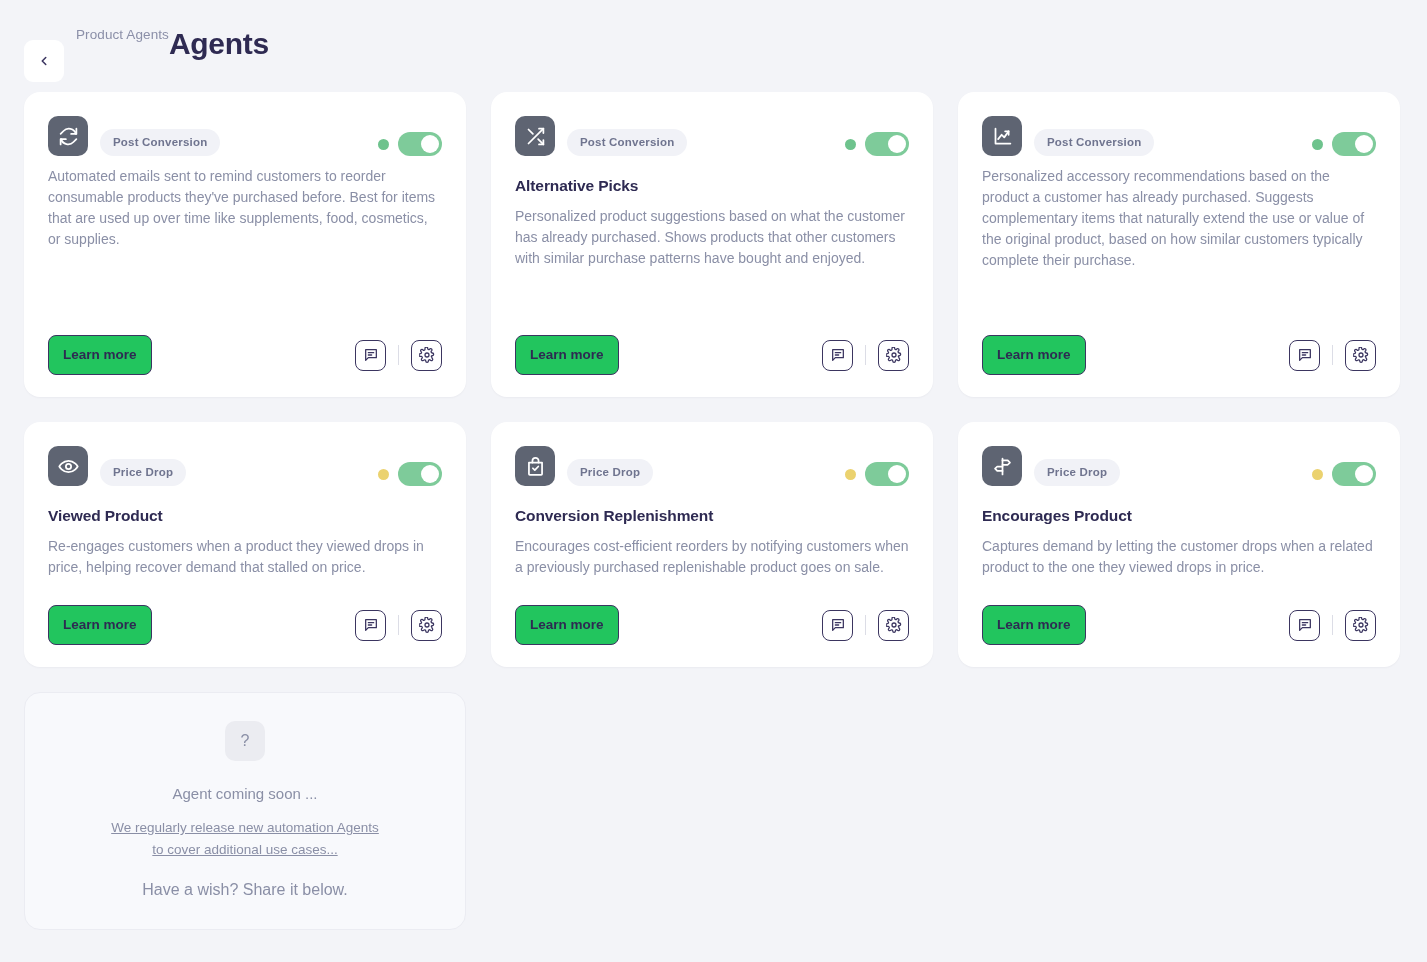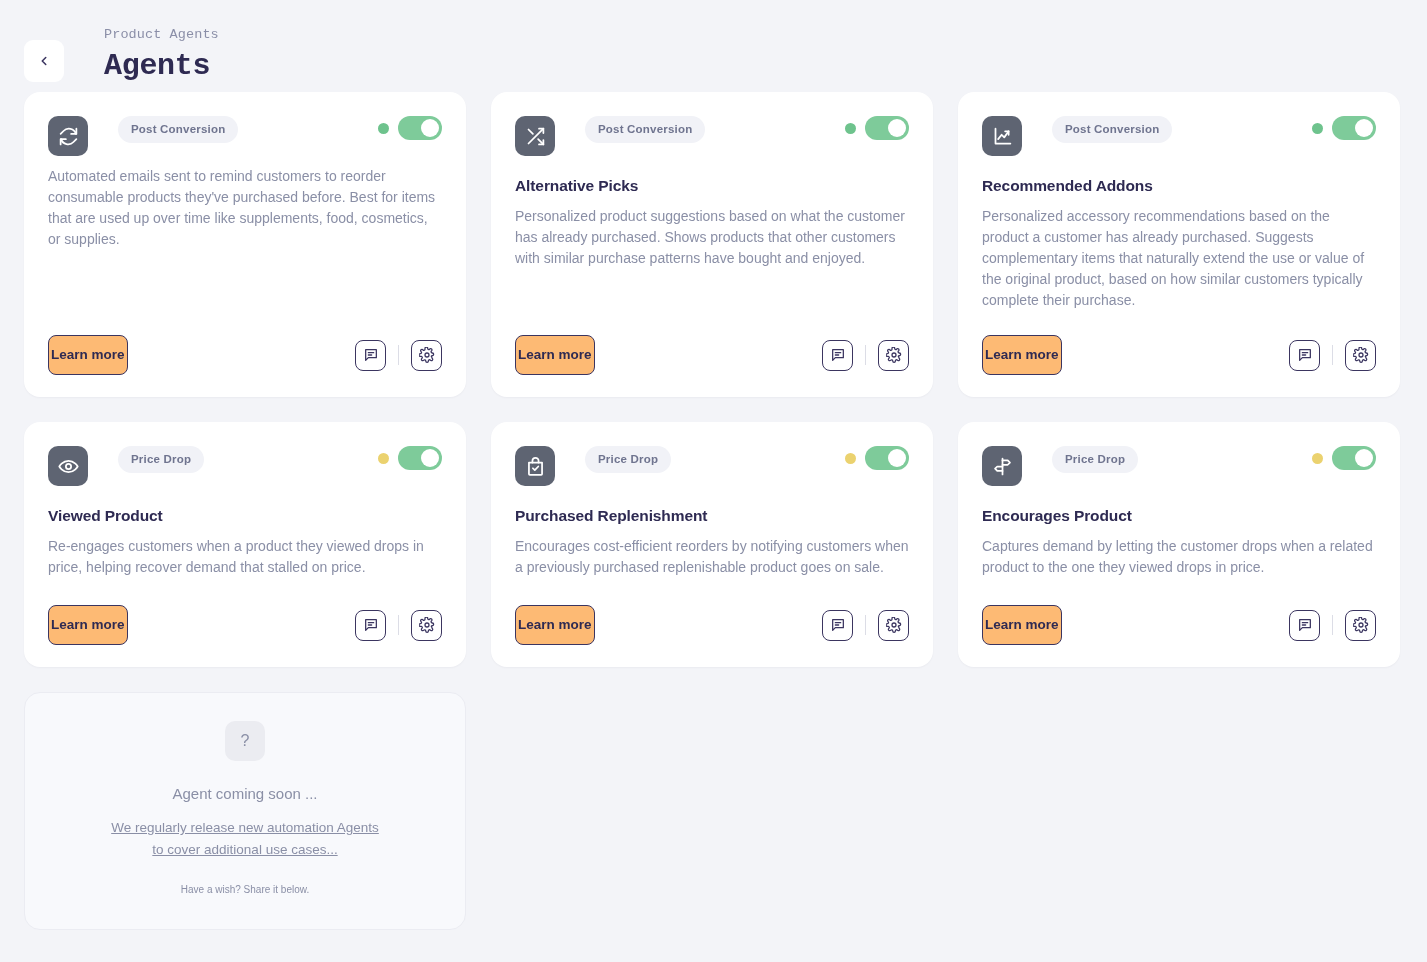--- a/index.html
+++ b/index.html
@@ -31,24 +31,23 @@
     display: flex;
     align-items: center;
     justify-content: center;
     margin-top: 14px;
     flex: 0 0 auto;
     cursor: pointer;
     border: none;
   }
   .back-btn svg { display: block; }
   .header-text {
-    margin-left: 40px;
-    display: flex;
-    flex-direction: column;
-    font-family: Liberation Mono, monospace;
+    margin-left: 12px;
+    display: flex;
+    flex-direction: row;
   }
   .breadcrumb {
     font-size: 13.5px;
     color: #8b8fa8;
     line-height: 18px;
     margin-bottom: 4px;
     letter-spacing: 0.1px;
   }
   .page-title {
     font-size: 30px;
@@ -72,23 +71,22 @@
     padding: 24px 24px 22px 24px;
     display: flex;
     flex-direction: column;
     box-shadow: 0 1px 2px rgba(30, 30, 60, 0.04);
   }
   .card.row1 { height: 305px; }
   .card.row2 { height: 245px; }
 
   .card-top {
     display: flex;
-    align-items: flex-start;
+    align-items: flex-end;
     height: 40px;
-    gap: 18px;
   }
   .agent-icon {
     width: 40px;
     height: 40px;
     border-radius: 10px;
     background: #5e6472;
     display: flex;
     align-items: center;
     justify-content: center;
     flex: 0 0 auto;
@@ -150,26 +148,26 @@
     margin-top: 10px;
   }
 
   .card-footer {
     margin-top: auto;
     display: flex;
     align-items: center;
   }
   .learn-more {
     border: 1.3px solid #3b3560;
-    background: #fdba74;
+    background: #22c55e;
     color: #2e2a52;
     font-size: 13.5px;
     font-weight: bold;
     border-radius: 8px;
-    padding: 11px 2px;
+    padding: 11px 14px;
     line-height: 16px;
     cursor: pointer;
     font-family: "Liberation Sans", sans-serif;
   }
   .footer-actions {
     margin-left: auto;
     display: flex;
     align-items: center;
     gap: 0px;
   }
@@ -227,21 +225,21 @@
     margin-bottom: 12px;
   }
   .cs-line {
     font-size: 13.5px;
     color: #8a8fa6;
     line-height: 22px;
     text-align: center;
     text-decoration: underline;
   }
   .cs-wish {
-    font-size: 10px;
+    font-size: 16px;
     color: #8a8fa6;
     line-height: 22px;
     margin-top: 18px;
     text-align: center;
   }
 </style>
 </head>
 <body>
 
 <div class="header">
@@ -349,21 +347,20 @@
           </svg>
         </div>
       <div class="badge">Post Conversion</div>
       <div class="toggle-wrap">
         <div class="status-dot" style="background:#6ec38d"></div>
         <div class="toggle" style="background:#7ecb9a">
           <div class="knob"></div>
         </div>
       </div>
     </div>
-    <div class="card-title">Recommended Addons</div>
     <div class="card-desc">Personalized accessory recommendations based on the product a customer has already purchased. Suggests complementary items that naturally extend the use or value of the original product, based on how similar customers typically complete their purchase.</div>
     <div class="card-footer">
       <button class="learn-more">Learn more</button>
       <div class="footer-actions">
         <div class="icon-btn">
             <svg width="16" height="16" viewBox="0 0 24 24" fill="none" stroke="#3b3560" stroke-width="1.9" stroke-linecap="round" stroke-linejoin="round">
               <path d="M4 4h16v12H8l-4 4z"></path>
               <line x1="8" y1="8.5" x2="16" y2="8.5"></line>
               <line x1="8" y1="12" x2="13" y2="12"></line>
             </svg>
@@ -426,21 +423,21 @@
           </svg>
         </div>
       <div class="badge">Price Drop</div>
       <div class="toggle-wrap">
         <div class="status-dot" style="background:#ebd26f"></div>
         <div class="toggle" style="background:#7ecb9a">
           <div class="knob"></div>
         </div>
       </div>
     </div>
-    <div class="card-title">Purchased Replenishment</div>
+    <div class="card-title">Conversion Replenishment</div>
     <div class="card-desc">Encourages cost-efficient reorders by notifying customers when a previously purchased replenishable product goes on sale.</div>
     <div class="card-footer">
       <button class="learn-more">Learn more</button>
       <div class="footer-actions">
         <div class="icon-btn">
             <svg width="16" height="16" viewBox="0 0 24 24" fill="none" stroke="#3b3560" stroke-width="1.9" stroke-linecap="round" stroke-linejoin="round">
               <path d="M4 4h16v12H8l-4 4z"></path>
               <line x1="8" y1="8.5" x2="16" y2="8.5"></line>
               <line x1="8" y1="12" x2="13" y2="12"></line>
             </svg>

